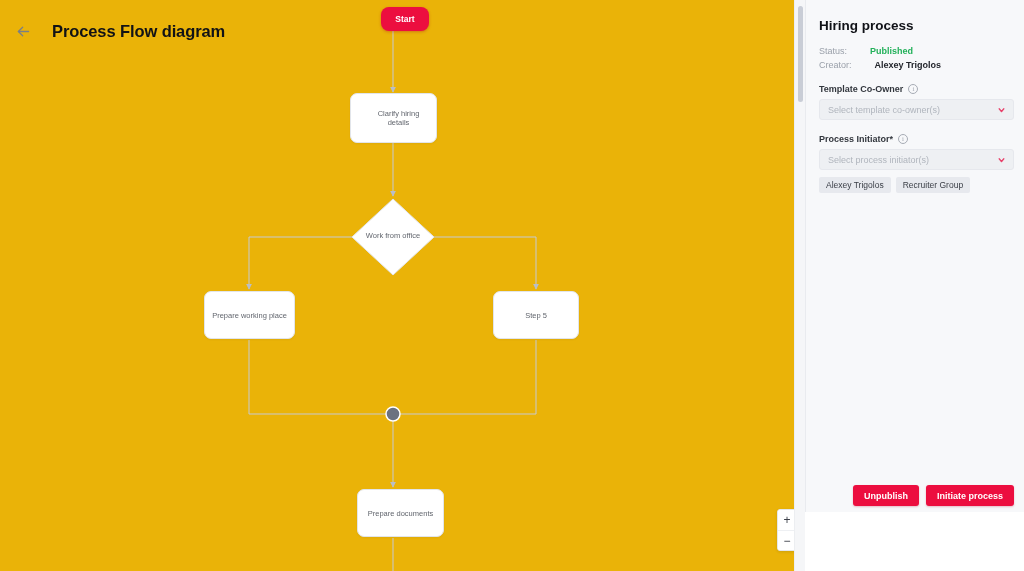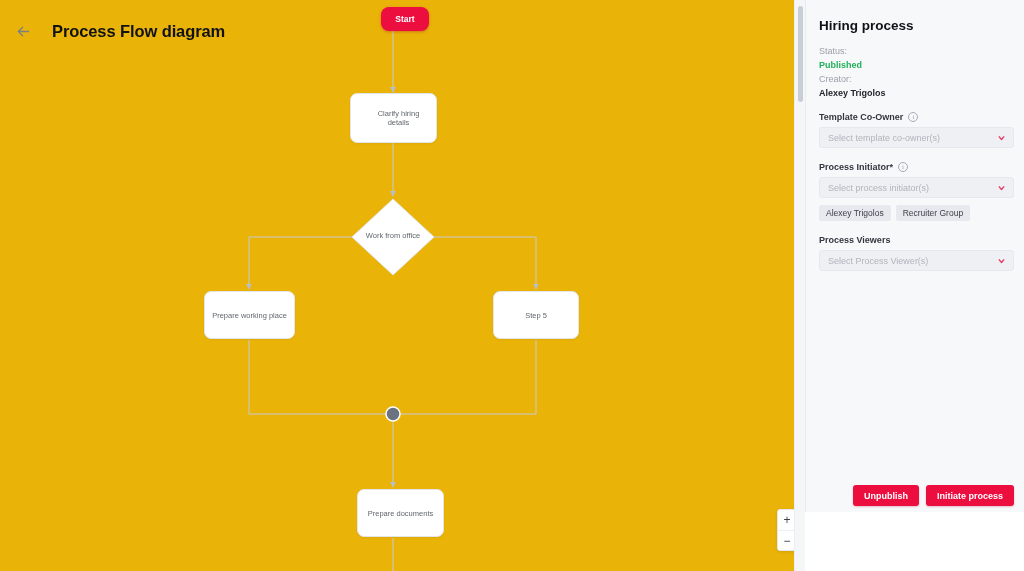--- a/index.html
+++ b/index.html
@@ -75,21 +75,21 @@
 
   
   .side-panel {
     position:relative; width:219px; height:512px;
     background:#f7f8fa; border-left:1px solid #e9ebef;
     padding:18px 10px 0 13px;
   }
   .panel-title {
     font-size:13.5px; font-weight:bold; color:#101217; margin-bottom:13px;
   }
-  .meta-row { display:flex; align-items:baseline; gap:4px; margin-bottom:4px; font-size:9px;flex-direction:column; }
+  .meta-row { display:flex; align-items:baseline; gap:23px; margin-bottom:4px; font-size:9px; }
   .meta-key { color:#9aa0aa; }
   .meta-val { font-weight:bold; color:#23262c; }
   .meta-val.published { color:#23b15a; }
 
   .field { margin-top:14px; }
   .field-label {
     display:flex; align-items:center; gap:5px;
     font-size:9px; font-weight:bold; color:#32363d; margin-bottom:5px;
   }
   .info-icon {
@@ -241,30 +241,19 @@
         <svg class="chev" viewBox="0 0 12 12" fill="none" stroke="currentColor" stroke-width="2" stroke-linecap="round" stroke-linejoin="round">
           <polyline points="3,4.5 6,8 9,4.5"></polyline>
         </svg>
       </div>
       <div class="tag-row">
         <span class="tag">Alexey Trigolos</span>
         <span class="tag">Recruiter Group</span>
       </div>
     </div>
 
-    <div class="field">
-      <div class="field-label">
-        <span>Process Viewers</span>
-      </div>
-      <div class="select-box">
-        <span class="select-placeholder">Select Process Viewer(s)</span>
-        <svg class="chev" viewBox="0 0 12 12" fill="none" stroke="currentColor" stroke-width="2" stroke-linecap="round" stroke-linejoin="round">
-          <polyline points="3,4.5 6,8 9,4.5"></polyline>
-        </svg>
-      </div>
-    </div>
 
     <div class="panel-actions">
       <button class="btn-primary">Unpublish</button>
       <button class="btn-primary">Initiate process</button>
     </div>
   </div>
 </div>
 
 </body></html>

